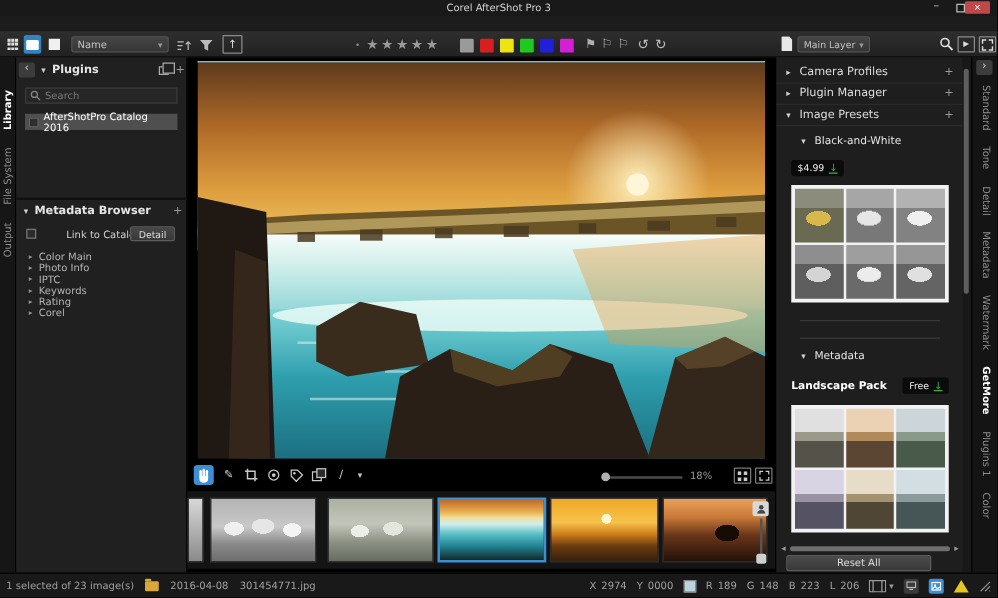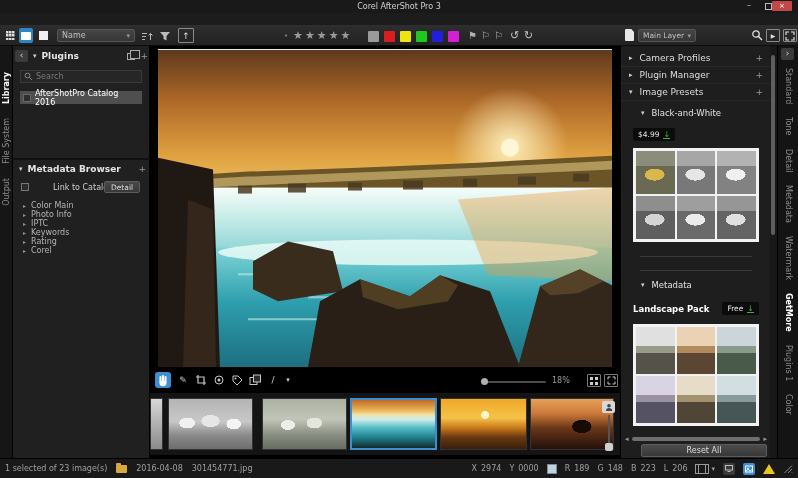--- a/index.html
+++ b/index.html
@@ -142,21 +142,21 @@
   .ls1 { background:linear-gradient(180deg,#e0e0e0 0 40%,#9a9a8a 40% 55%,#55524a 55% 100%); }
   .ls2 { background:linear-gradient(180deg,#ecd2b4 0 40%,#b08a5a 40% 55%,#5a4632 55% 100%); }
   .ls3 { background:linear-gradient(180deg,#ccd6da 0 40%,#8a9a8a 40% 55%,#4a5a4a 55% 100%); }
   .ls4 { background:linear-gradient(180deg,#d8d4e4 0 40%,#9a92a2 40% 55%,#555264 55% 100%); }
   .ls5 { background:linear-gradient(180deg,#e6dcc8 0 40%,#a29270 40% 55%,#4f4636 55% 100%); }
   .ls6 { background:linear-gradient(180deg,#d2dee2 0 40%,#8a9a9a 40% 55%,#465656 55% 100%); }
   .rp-div { position:absolute; left:19px; width:112px; height:1px; background:#3a3a3a; }
   .hscroll { position:absolute; left:4px; top:388px; width:142px; height:9px; display:flex; align-items:center; gap:3px; }
   .hscroll .ar { font-size:7px; color:#9a9a9a; }
   .hscroll .track { flex:1; height:4px; background:#6e6e6e; border-radius:2px; }
-  .reset-btn { position:absolute; left:20px; bottom:1px; width:126px; height:13px; background:linear-gradient(#4c4c4c,#383838);
+  .reset-btn { position:absolute; left:8px; bottom:1px; width:116px; height:13px; background:linear-gradient(#4c4c4c,#383838);
                border:1px solid #5c5c5c; border-radius:2px; color:#ddd; font-size:8px; text-align:center; line-height:11px; }
 
   
   .right-sb { left:770px; top:46px; width:7px; height:412px; background:#181818; }
   .right-sb .th { position:absolute; left:1px; top:9px; width:4px; height:180px; background:#5e5e5e; border-radius:2px; }
   .right-strip { left:777px; top:46px; width:21px; height:412px; background:#141414; border-left:1px solid #000; }
   .right-strip .collapse-btn { position:absolute; left:3px; top:2px; }
   .vtabs-r { position:absolute; left:0; top:22px; width:21px; display:flex; flex-direction:column; align-items:center; gap:13px; }
   .vtab-r { writing-mode:vertical-rl; font-size:8px; color:#8f8f8f; }
   .vtab-r.active { color:#fff; font-weight:bold; }

